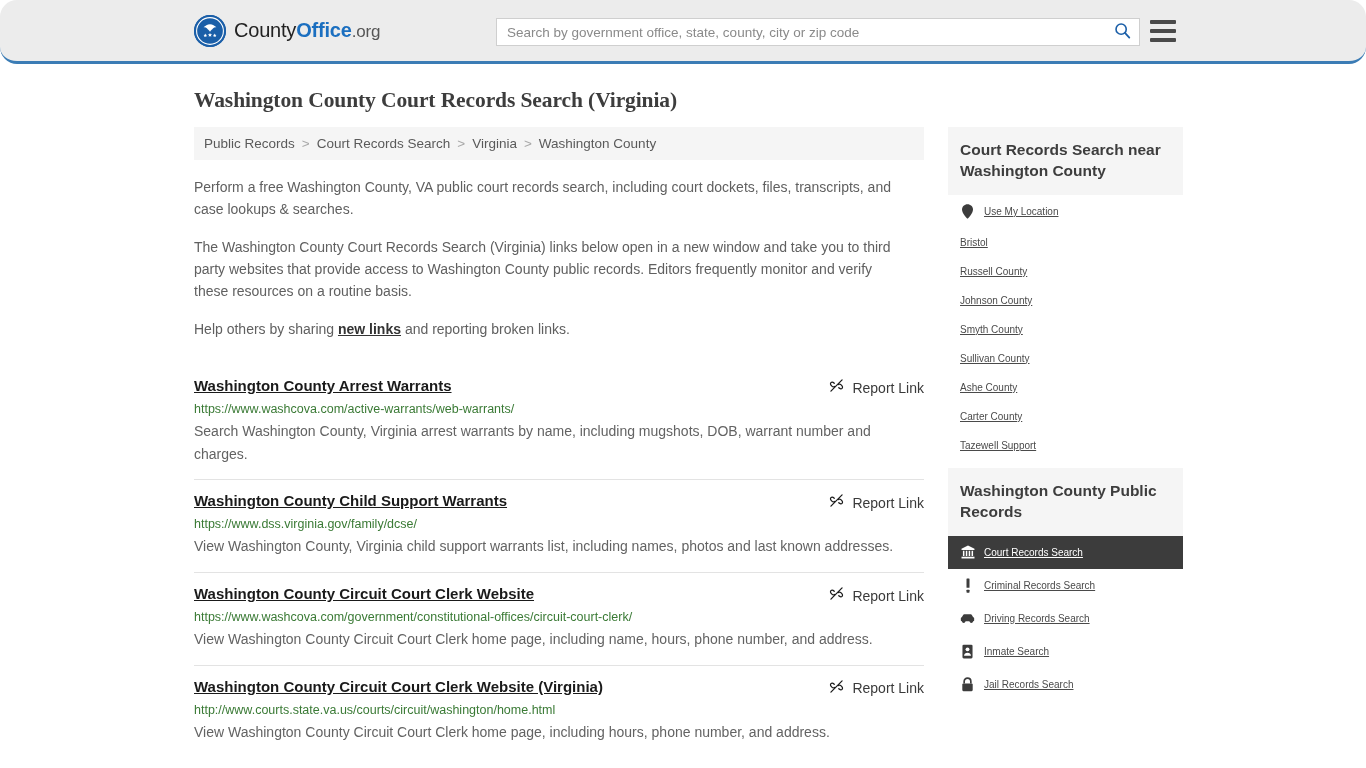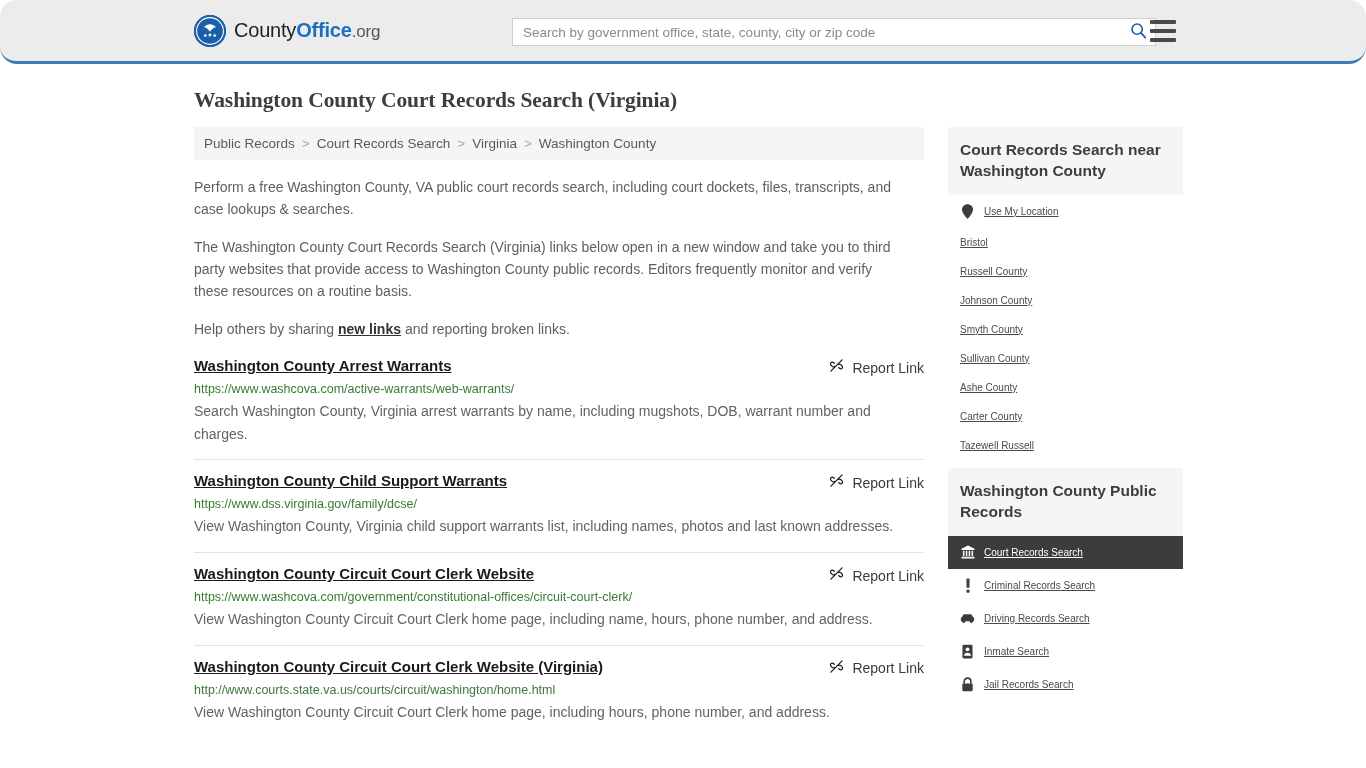--- a/index.html
+++ b/index.html
@@ -41,21 +41,21 @@
     color: #222;
     letter-spacing: -0.2px;
     white-space: nowrap;
   }
   .logo-text .b { color: #1b6fc0; font-weight: bold; }
   .logo-text .s1 { font-weight: normal; }
   .logo-text .org { color: #555; font-size: 17px; }
 
   .search-wrap {
     position: absolute;
-    left: 512px;
+    left: 496px;
     top: 18px;
     width: 644px;
     height: 28px;
     display: flex;
     align-items: center;
     background: #ffffff;
     border: 1px solid #cfcfcf;
   }
   .search-input {
     flex: 1;
@@ -129,21 +129,21 @@
   .intro p {
     font-size: 14px;
     line-height: 1.55;
     color: #606060;
     margin: 17px 0 0 0;
     max-width: 715px;
   }
   .intro p a { color: #333; text-decoration: underline; font-weight: bold; }
 
   
-  .results { margin-top: 8px; }
+  .results { margin-top: 28px; }
   .result {
     padding: 12px 0 14px 0;
     border-top: 1px solid #e3e3e3;
     position: relative;
   }
   .result:first-child { border-top: none; padding-top: 8px; }
   .result-head {
     display: flex;
     align-items: flex-start;
     justify-content: space-between;
@@ -392,21 +392,21 @@
           <li class="no-ico">
             <a>Sullivan County</a>
           </li>
           <li class="no-ico">
             <a>Ashe County</a>
           </li>
           <li class="no-ico">
             <a>Carter County</a>
           </li>
           <li class="no-ico">
-            <a>Tazewell Russell</a>
+            <a>Tazewell Support</a>
           </li>
         </ul>
       </div>
 
       <div class="side-box">
         <div class="side-header">Washington County Public Records</div>
         <ul class="side-list">
 
           <li class="active">
             <span class="side-ico">

